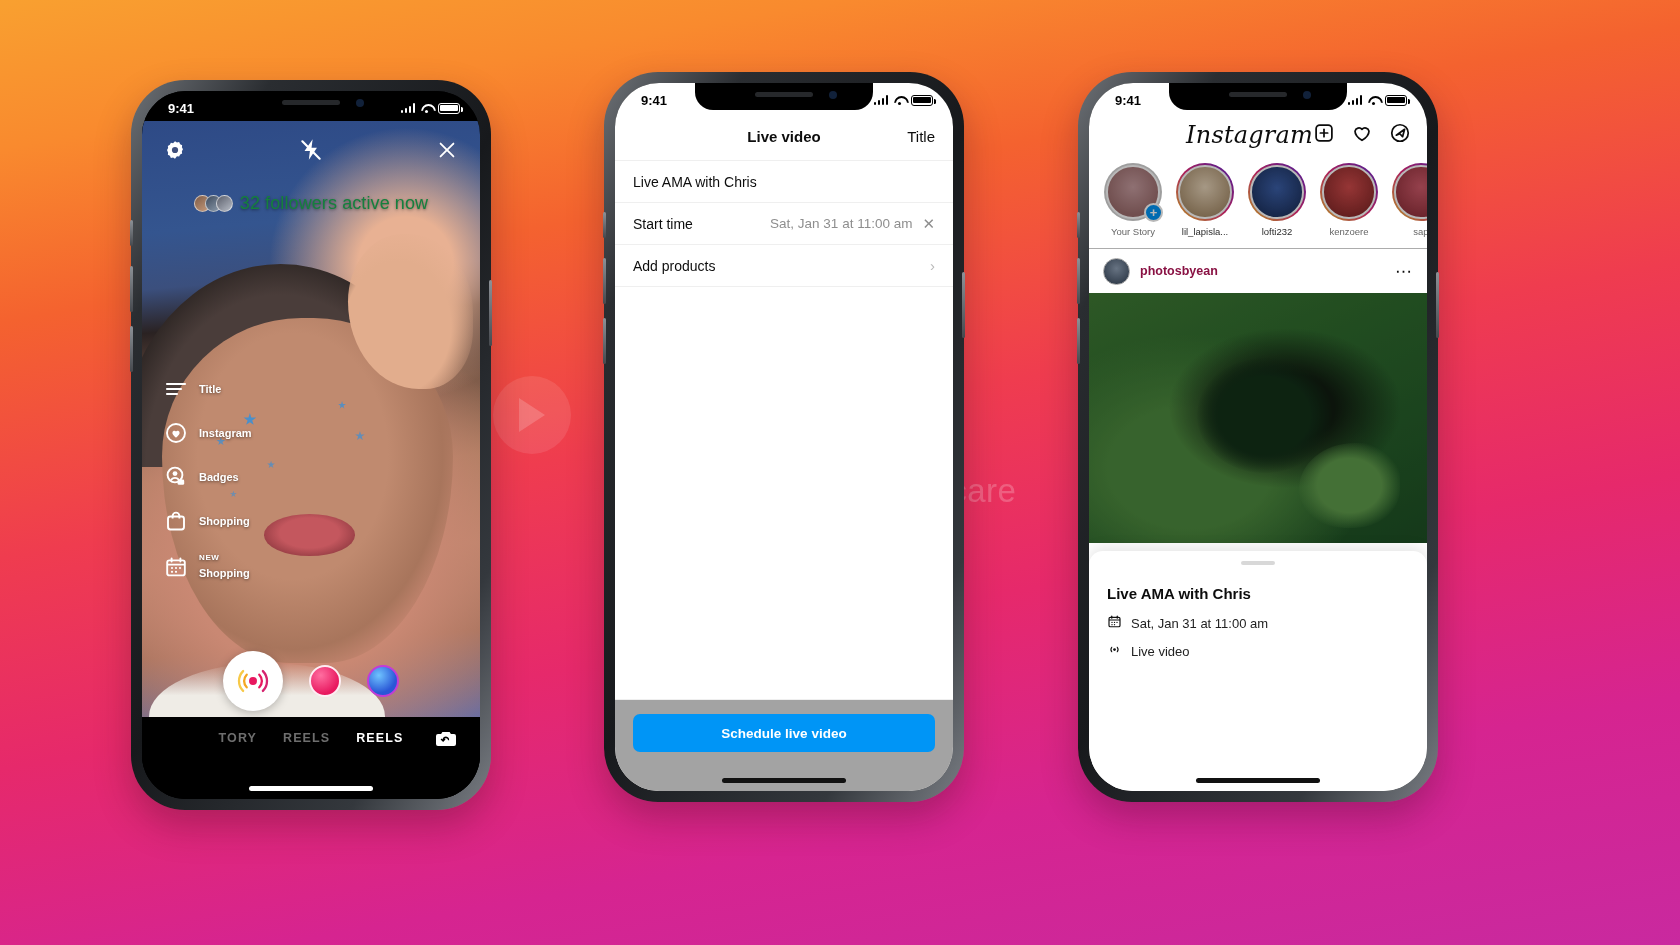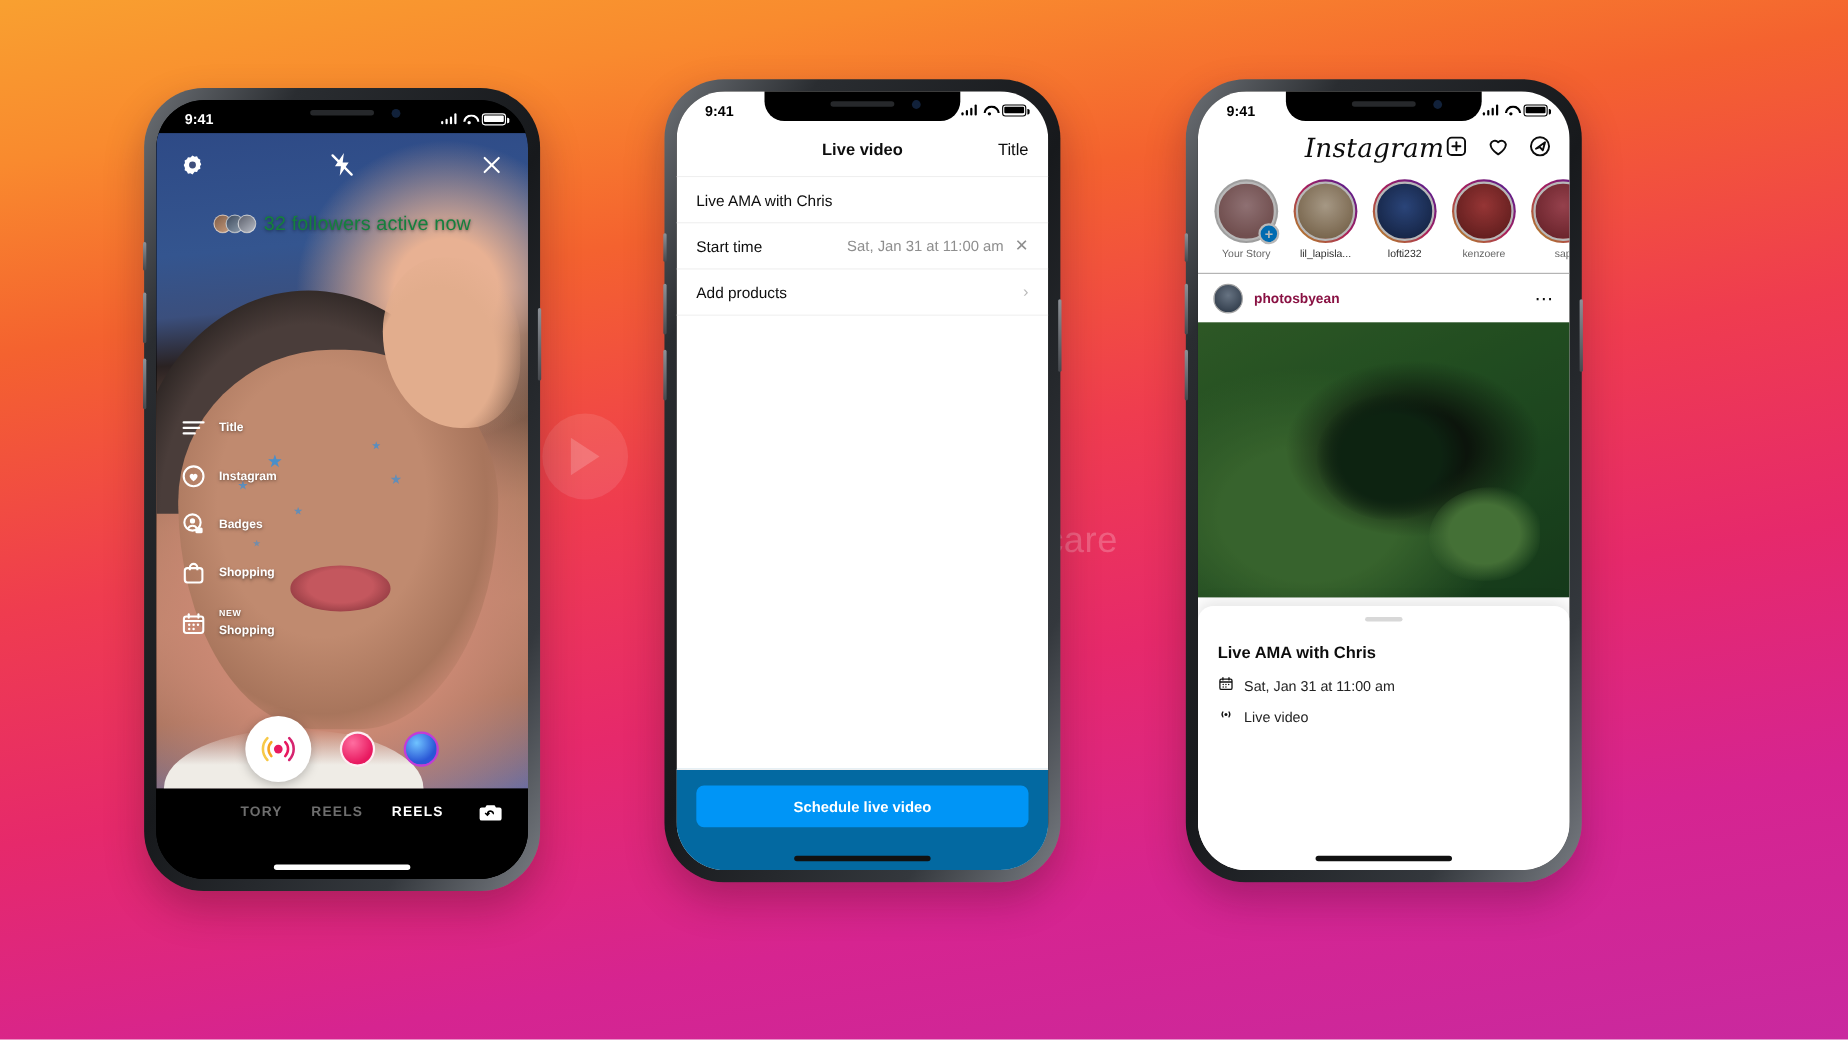--- a/index.html
+++ b/index.html
@@ -227,21 +227,21 @@
     border-bottom: 1px solid #efefef; font-size: 14px; color: #0d0d0d;
   }
   .p2-row.r1 { top: 78px; }
   .p2-row.r2 { top: 120px; }
   .p2-row.r3 { top: 162px; text-align: center; }
   .p2-right { display: flex; align-items: center; gap: 10px; color: #8e8e8e; font-size: 13.5px; }
   .p2-x { color: #8e8e8e; font-size: 15px; cursor: pointer; line-height: 1; }
   .chev { color: #b9b9b9; font-size: 15px; }
   .p2-footer {
     position: absolute; left: 0; right: 0; bottom: 0; height: 92px;
-    border-top: 1px solid #efefef; background: #0369a1; padding: 14px 18px 0;
+    border-top: 1px solid #efefef; background: #a3a3a3; padding: 14px 18px 0;
   }
   .blue-btn {
     width: 100%; height: 38px; border-radius: 7px; background: #0095f6; border: none;
     color: #fff; font-size: 13.5px; font-weight: bold; cursor: pointer;
     font-family: "Liberation Sans", sans-serif;
   }
 
   
   #phone3 { left: 1078px; top: 72px; }
   .p3-screen { position: absolute; inset: 0; background: #fff; overflow: hidden; }

